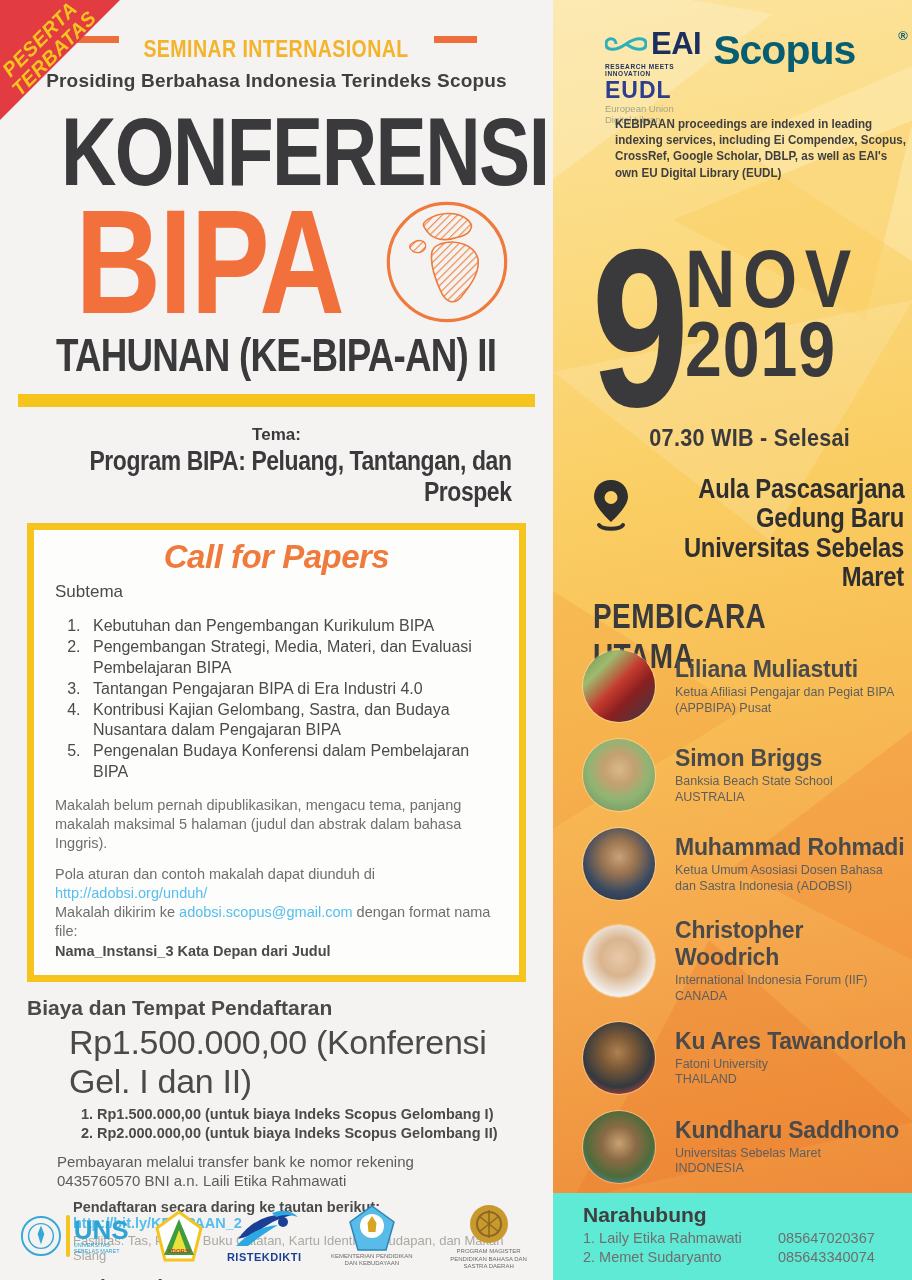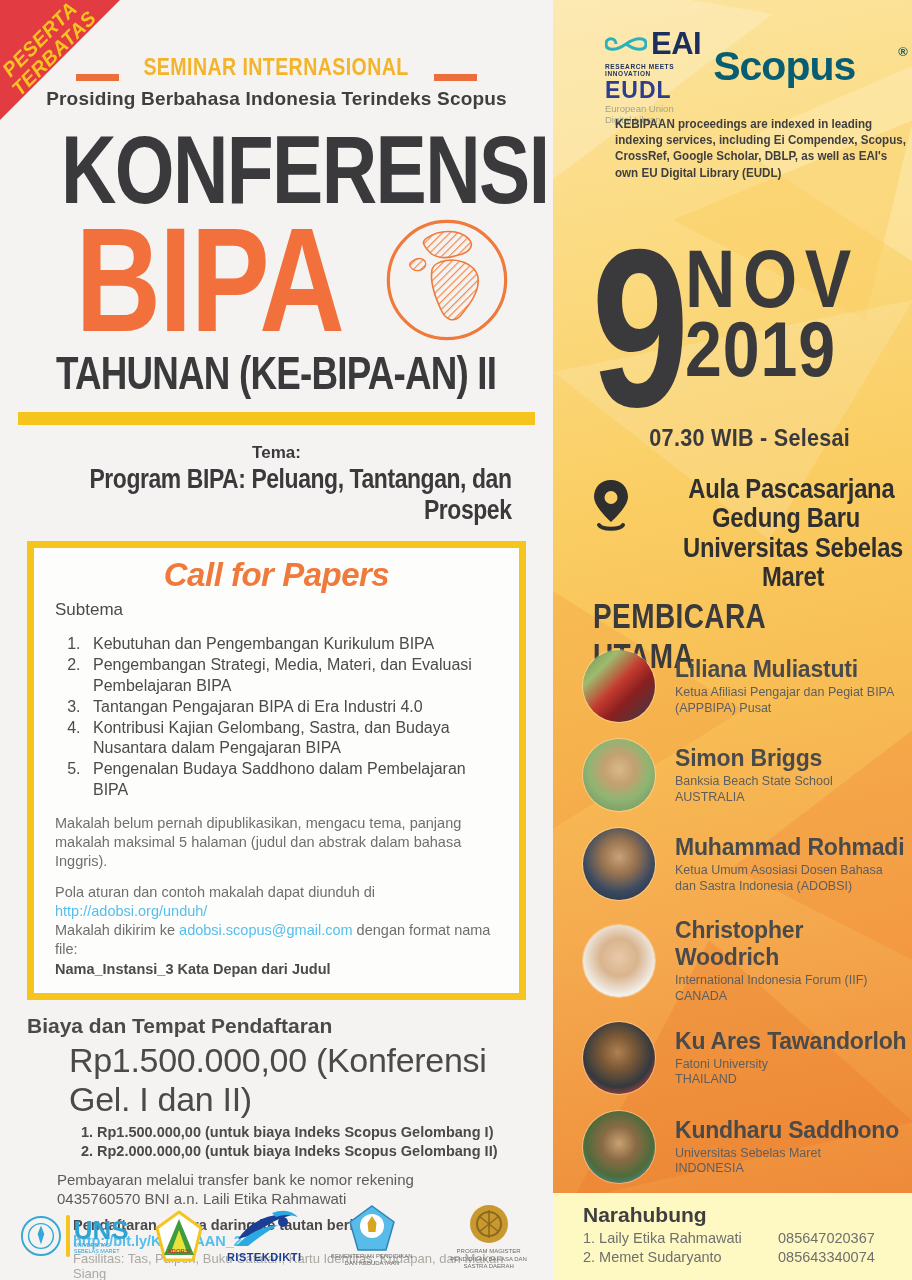--- a/index.html
+++ b/index.html
@@ -12,21 +12,21 @@
 
   .corner-ribbon { position:absolute; left:0; top:0; width:120px; height:120px;
     background:#E23B41; clip-path:polygon(0 0,100% 0,0 100%); z-index:5; }
   .corner-ribbon .rtext { position:absolute; left:-28px; top:26px; width:150px; text-align:center;
     transform:rotate(-45deg); font-size:20px; line-height:1.02; font-style:italic; font-weight:800;
     color:#F5C41D; letter-spacing:.5px; }
 
   .cx { display:inline-block; transform:scaleX(.8); }
   .cx85 { display:inline-block; transform:scaleX(.85); }
 
-  .kicker-row { margin-top:54px; display:flex; align-items:flex-end; justify-content:center; gap:1px; }
+  .kicker-row { margin-top:36px; display:flex; align-items:flex-start; justify-content:center; gap:1px; }
   .dash { width:43px; height:7px; background:#ED6E3A; }
   .kicker { font-size:23px; font-weight:800; color:#F3B32A; letter-spacing:.5px; }
   .prosiding { text-align:center; font-size:19px; font-weight:700; color:#3F3F3F; margin-top:7px; letter-spacing:.2px; }
 
   .konferensi { text-align:center; margin-top:16px; }
   .konferensi span { font-size:96px; font-weight:800; color:#3A3A3C; line-height:.92; letter-spacing:-2px; }
   .bipa-row { display:flex; align-items:center; justify-content:center; gap:6px; margin-top:2px; }
   .bipa { font-size:148px; font-weight:800; color:#F2703B; line-height:.85; letter-spacing:-2px; }
   .globe { width:128px; height:128px; }
   .tahunan { text-align:center; margin-top:6px; }
@@ -82,59 +82,59 @@
   .t6 { left:20px; top:940px; width:340px; height:260px; background:rgba(235,115,40,.28); clip-path:polygon(0 100%,40% 0,100% 70%); }
   .t7 { left:120px; top:120px; width:240px; height:200px; background:rgba(250,205,95,.45); clip-path:polygon(0 50%,100% 0,80% 100%); }
 
   .index-logos { position:absolute; top:26px; left:52px; right:8px; display:flex; align-items:flex-start; gap:12px; }
   .eai-block { display:flex; flex-direction:column; }
   .eai-top { display:flex; align-items:center; gap:4px; }
   .eai-name { font-size:31px; font-weight:800; color:#1B2F5E; letter-spacing:-.5px; }
   .eai-tag { font-size:6.5px; font-weight:700; color:#1B2F5E; letter-spacing:.6px; margin-top:1px; }
   .eudl-name { font-size:23px; font-weight:800; color:#2D3E8F; letter-spacing:1px; line-height:1; margin-top:2px; }
   .eudl-tag { font-size:9.5px; color:#A4A486; margin-top:1px; }
-  .scopus-block { margin-top:20px; display:flex;gap:43px; }
+  .scopus-block { margin-top:4px; display:flex;gap:43px; }
   .scopus-name { font-size:41px; font-weight:800; color:#075E72; letter-spacing:-1px; line-height:1; }
   .scopus-r { font-size:13px; font-weight:700; color:#075E72; margin-top:-2px; }
 
   .index-desc { position:absolute; top:116px; left:62px; width:340px; transform:scaleX(.86); transform-origin:left top;
     font-size:13.5px; font-weight:800; color:#3F3F3F; line-height:1.2; font-family:"Liberation Sans",sans-serif; }
 
   .date-block { position:absolute; top:238px; left:10px; right:22px; }
   .date-row { display:flex; justify-content:center; align-items:flex-start; }
   .day { font-size:225px; font-weight:800; color:#3A3A3C; line-height:.8; display:inline-block; transform:scaleX(.78); transform-origin:right top; margin-right:-4px; }
   .my-col { display:flex; flex-direction:column; margin-top:6px; }
   .nov { font-size:82px; font-weight:800; color:#3A3A3C; line-height:.85; letter-spacing:9px; display:inline-block; transform:scaleX(.85); transform-origin:left top; }
   .yr  { font-size:78px; font-weight:800; color:#3A3A3C; line-height:.92; letter-spacing:1px; display:inline-block; transform:scaleX(.85); transform-origin:left top; }
   .time { text-align:right; padding-right:40px; margin-top:6px; }
   .time span { font-size:24px; font-weight:800; color:#3A3A3C; letter-spacing:.3px; transform:scaleX(.9); transform-origin:right top; display:inline-block; }
 
   .venue { position:absolute; top:474px; left:36px; right:8px; display:flex; gap:10px; }
   .pin { width:44px; height:58px; flex:0 0 auto; margin-top:4px; }
-  .venue-lines { flex:1; text-align:center; }
+  .venue-lines { flex:1; text-align:right; }
   .venue-lines div span { font-size:28px; font-weight:800; color:#2F2F30; line-height:1.05; letter-spacing:-.3px;
     display:inline-block; transform:scaleX(.85); transform-origin:right center; }
 
   .spk-head { position:absolute; top:596px; left:40px; }
   .spk-head span { font-size:35px; font-weight:800; color:#3A3A3C; letter-spacing:.5px; display:inline-block; transform:scaleX(.8); transform-origin:left top; }
 
   .spk-list { position:absolute; top:650px; left:30px; right:4px; bottom:10px; display:flex; flex-direction:column; justify-content:space-between; }
   .spk { display:flex; align-items:center; gap:20px; }
   .avatar { width:72px; height:72px; border-radius:50%; flex:0 0 auto; box-shadow:0 0 0 1px rgba(255,255,255,.35); }
   .av-0 { background:linear-gradient(135deg,#6C8F4C 0%,#9DBB6E 25%,#C43B2E 48%,#8A1F1F 65%,#3C3F4A 100%); }
   .av-1 { background:radial-gradient(circle at 50% 42%,#D9B98A 0%,#C4A070 28%,#8FB573 55%,#6E8C5A 100%); }
   .av-2 { background:radial-gradient(circle at 50% 40%,#C9A178 0%,#9A7450 30%,#3C4A60 62%,#1E2A3C 100%); }
   .av-3 { background:radial-gradient(circle at 50% 45%,#E8C9A8 0%,#D9B48E 35%,#F2EFEA 70%,#FFFFFF 100%); }
   .av-4 { background:radial-gradient(circle at 48% 42%,#B08050 0%,#7A5836 30%,#33393F 62%,#D94436 88%); }
   .av-5 { background:radial-gradient(circle at 50% 45%,#C9A170 0%,#8A6A45 32%,#4E6B3A 62%,#3AA8DC 100%); }
   .spk-info { display:flex; flex-direction:column; }
   .spk-name { font-size:23px; font-weight:700; color:#4A4A4A; letter-spacing:-.2px; }
   .spk-sub { font-size:12.5px; color:#5E5E5E; line-height:1.25; margin-top:2px; }
 
-  .right-bottom { position:absolute; left:553px; top:1193px; width:359px; height:87px; background:#fef9c3; padding:10px 0 0 30px; }
+  .right-bottom { position:absolute; left:553px; top:1193px; width:359px; height:87px; background:#5eead4; padding:10px 0 0 30px; }
   .nara-head { font-size:21px; font-weight:700; color:#3F3F3F; }
   .nara-row { display:flex; margin-top:3px; }
   .nara-row .nm { width:195px; font-size:14.5px; color:#6F6F6F; }
   .nara-row .ph { font-size:14.5px; color:#6F6F6F; }
 </style>
 </head>
 <body>
 
 <div class="poster">
 
@@ -178,21 +178,21 @@
     <div class="tema-text"><span class="cx85">Program BIPA: Peluang, Tantangan, dan Prospek</span></div>
 
     <div class="cfp-box">
       <div class="cfp-head">Call for Papers</div>
       <div class="cfp-sub">Subtema</div>
       <ol class="cfp-list">
         <li>Kebutuhan dan Pengembangan Kurikulum BIPA</li>
         <li>Pengembangan Strategi, Media, Materi, dan Evaluasi Pembelajaran BIPA</li>
         <li>Tantangan Pengajaran BIPA di Era Industri 4.0</li>
         <li>Kontribusi Kajian Gelombang, Sastra, dan Budaya Nusantara dalam Pengajaran BIPA</li>
-        <li>Pengenalan Budaya Saddhono dalam Pembelajaran BIPA</li>
+        <li>Pengenalan Budaya Konferensi dalam Pembelajaran BIPA</li>
       </ol>
       <div class="cfp-note">Makalah belum pernah dipublikasikan, mengacu tema, panjang makalah maksimal 5 halaman (judul dan abstrak dalam bahasa Inggris).</div>
       <div class="cfp-note2">
         <span>Pola aturan dan contoh makalah dapat diunduh di </span><a href="#" class="lnk">http://adobsi.org/unduh/</a><br>
         <span>Makalah dikirim ke </span><a href="#" class="lnk">adobsi.scopus@gmail.com</a><span> dengan format nama file:</span><br>
         <span class="fname">Nama_Instansi_3 Kata Depan dari Judul</span>
       </div>
     </div>
 
     <div class="biaya">

